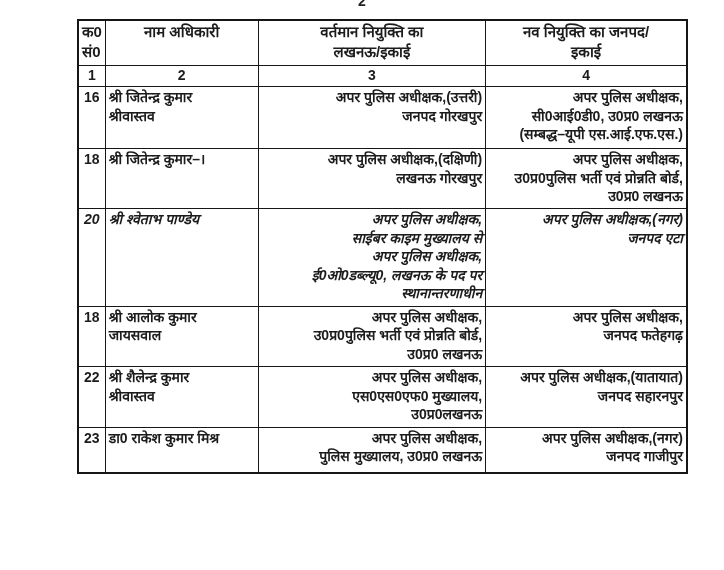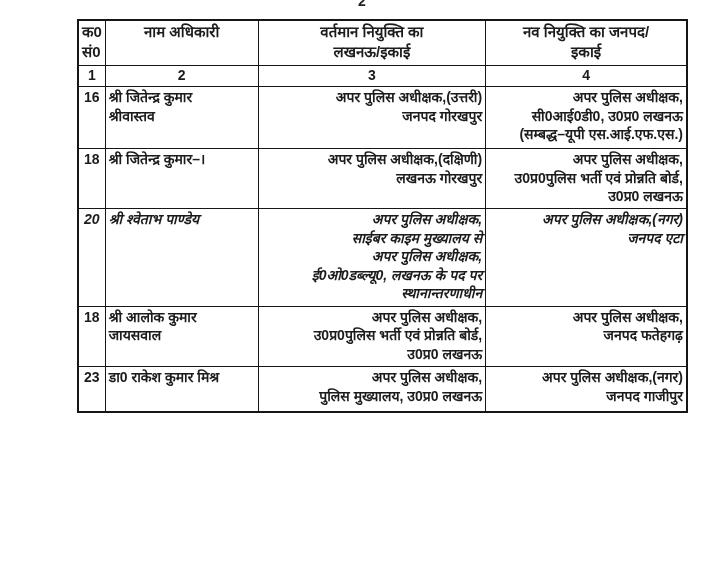--- a/index.html
+++ b/index.html
@@ -130,20 +130,30 @@
       <tr class="row-21">
         <td class="cell-sno">18</td>
         <td class="cell-name">श्री आलोक कुमार
 जायसवाल</td>
         <td class="cell-cur">अपर पुलिस अधीक्षक,
 उ0प्र0पुलिस भर्ती एवं प्रोन्नति बोर्ड,
 उ0प्र0 लखनऊ</td>
         <td class="cell-new">अपर पुलिस अधीक्षक,
 जनपद फतेहगढ़</td>
       </tr>
+      <tr class="row-22">
+        <td class="cell-sno">22</td>
+        <td class="cell-name">श्री शैलेन्द्र कुमार
+श्रीवास्तव</td>
+        <td class="cell-cur">अपर पुलिस अधीक्षक,
+एस0एस0एफ0 मुख्यालय,
+उ0प्र0लखनऊ</td>
+        <td class="cell-new">अपर पुलिस अधीक्षक,(यातायात)
+जनपद सहारनपुर</td>
+      </tr>
       <tr class="row-23">
         <td class="cell-sno">23</td>
         <td class="cell-name">डा0 राकेश कुमार मिश्र</td>
         <td class="cell-cur">अपर पुलिस अधीक्षक,
 पुलिस मुख्यालय, उ0प्र0 लखनऊ</td>
         <td class="cell-new">अपर पुलिस अधीक्षक,(नगर)
 जनपद गाजीपुर</td>
       </tr>
     </tbody>
   </table>

